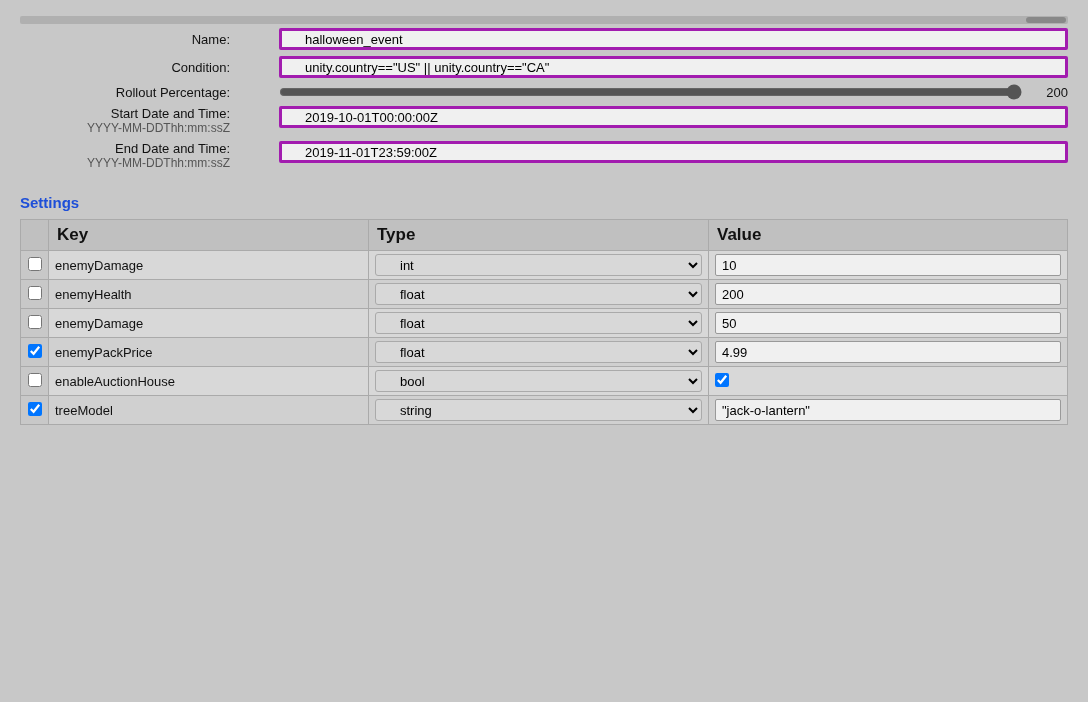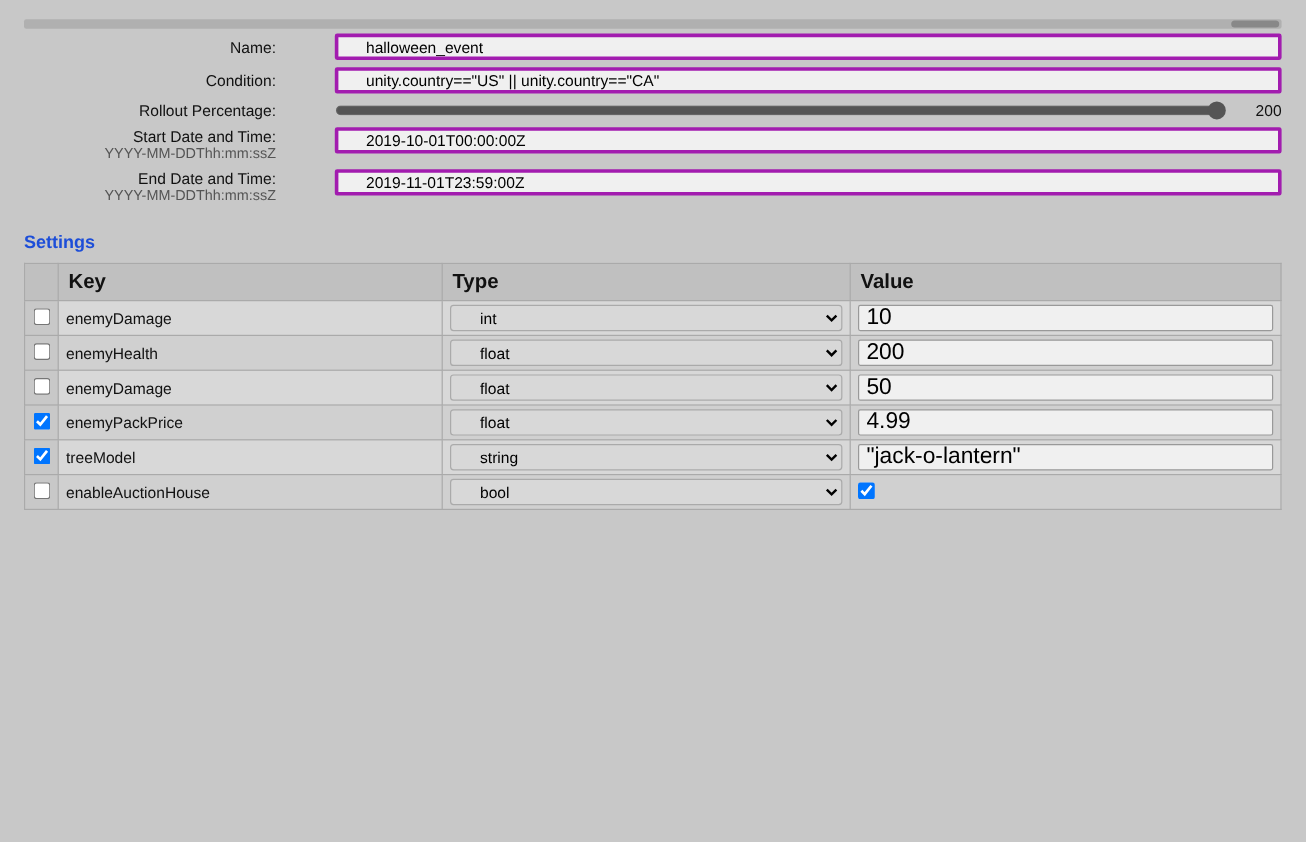--- a/index.html
+++ b/index.html
@@ -148,21 +148,21 @@
     .value-cell {
       min-width: 140px;
     }
 
     .value-input {
       width: 100%;
       height: 22px;
       background: #f0f0f0;
       border: 1px solid #999;
       border-radius: 2px;
-      font-size: 19px;
+      font-size: 13px;
       padding: 2px 6px;
     }
 
     .value-checkbox {
       width: 14px;
       height: 14px;
     }
 
     .th-checkbox {
       width: 28px;
@@ -272,28 +272,28 @@
             <td class="type-cell"><select class="type-select"><option value="int">int</option><option value="float" selected="">float</option><option value="bool">bool</option><option value="string">string</option></select></td>
             <td class="value-cell"><input type="text" class="value-input" value="50" style=""></td>
           </tr>
           <tr>
             <td class="checkbox-cell"><input type="checkbox" class="row-checkbox" checked="" style=""></td>
             <td class="key-cell">enemyPackPrice</td>
             <td class="type-cell"><select class="type-select"><option value="int">int</option><option value="float" selected="">float</option><option value="bool">bool</option><option value="string">string</option></select></td>
             <td class="value-cell"><input type="text" class="value-input" value="4.99" style=""></td>
           </tr>
           <tr>
+            <td class="checkbox-cell"><input type="checkbox" class="row-checkbox" style=""></td>
+            <td class="key-cell">enableAuctionHouse</td>
+            <td class="type-cell"><select class="type-select"><option value="int">int</option><option value="float">float</option><option value="bool" selected="">bool</option><option value="string">string</option></select></td>
+            <td class="value-cell"><input type="checkbox" class="value-checkbox" checked="" style=""></td>
+          </tr>
+          <tr>
             <td class="checkbox-cell"><input type="checkbox" class="row-checkbox" checked="" style=""></td>
             <td class="key-cell">treeModel</td>
             <td class="type-cell"><select class="type-select"><option value="int">int</option><option value="float">float</option><option value="bool">bool</option><option value="string" selected="">string</option></select></td>
             <td class="value-cell"><input type="text" class="value-input" value="&quot;jack-o-lantern&quot;" style=""></td>
           </tr>
-          <tr>
-            <td class="checkbox-cell"><input type="checkbox" class="row-checkbox" style=""></td>
-            <td class="key-cell">enableAuctionHouse</td>
-            <td class="type-cell"><select class="type-select"><option value="int">int</option><option value="float">float</option><option value="bool" selected="">bool</option><option value="string">string</option></select></td>
-            <td class="value-cell"><input type="checkbox" class="value-checkbox" checked="" style=""></td>
-          </tr>
         </tbody>
     </table>
   </div>
 
 </div>
 
 </body></html>

